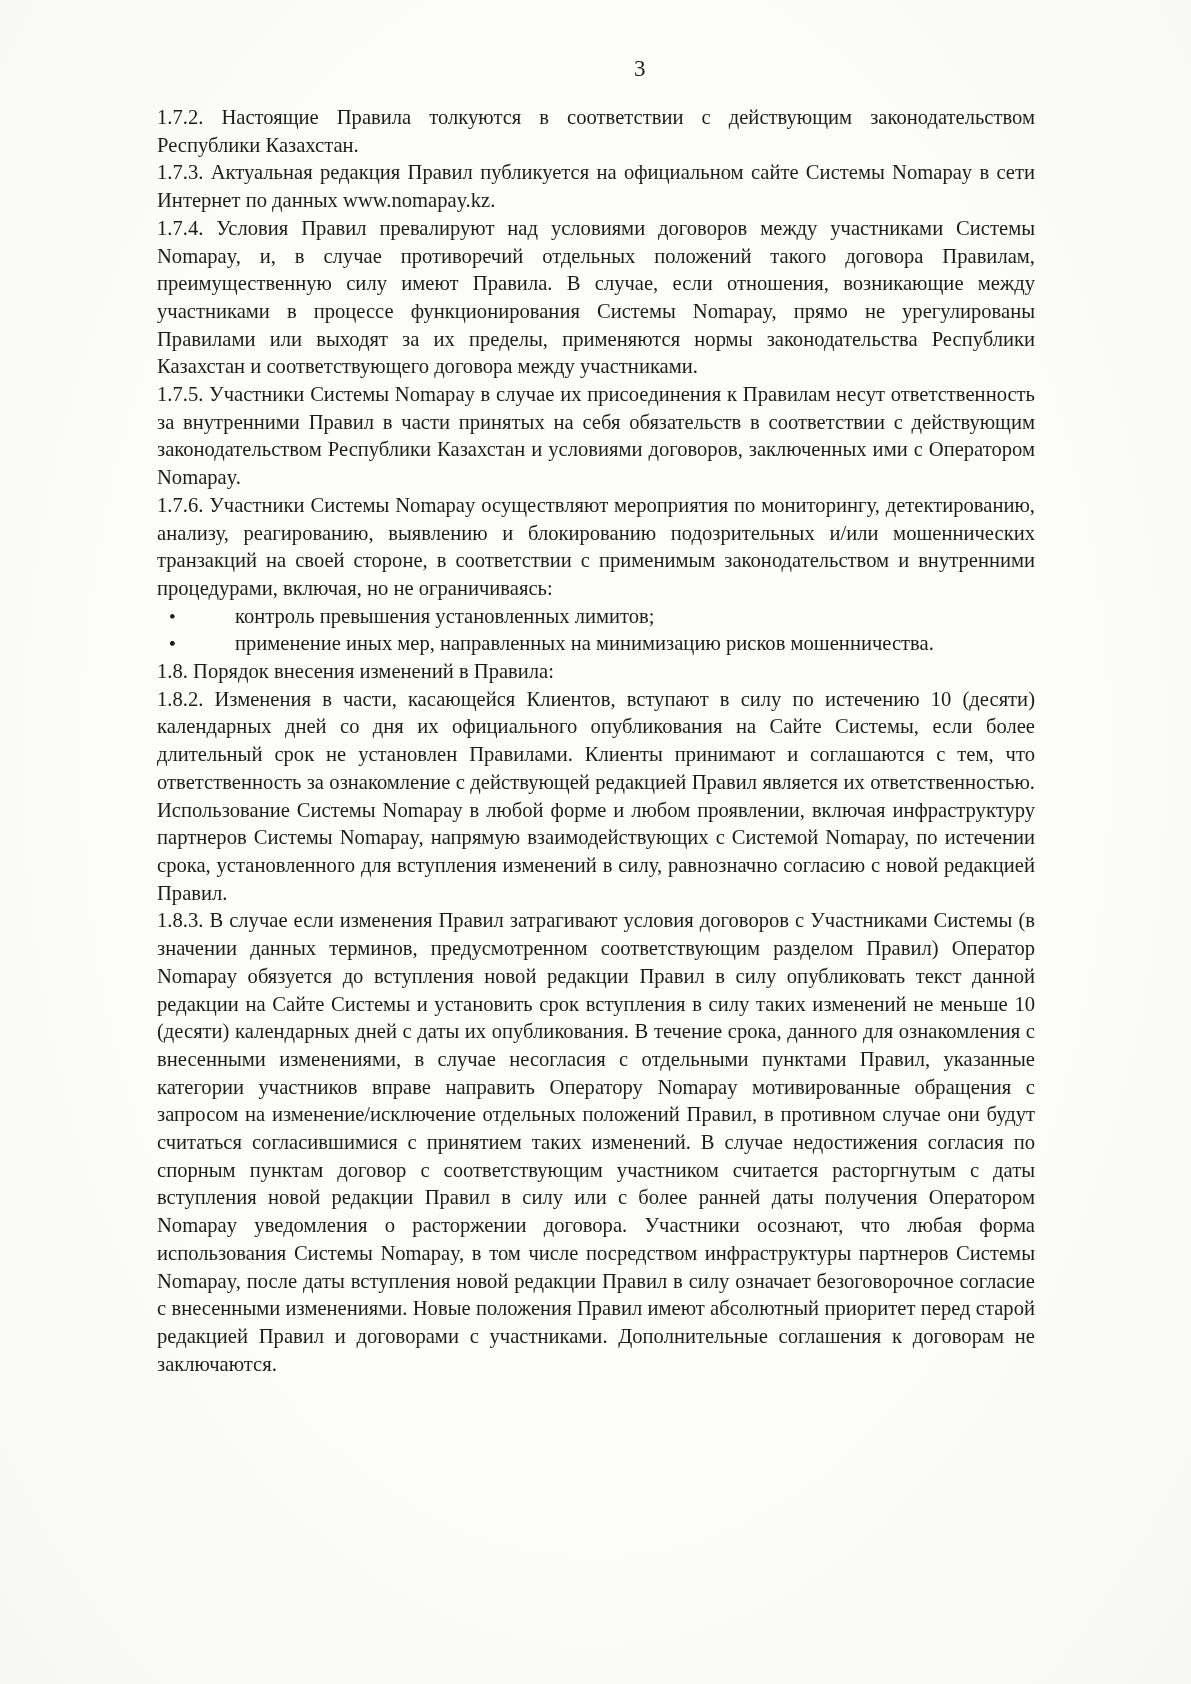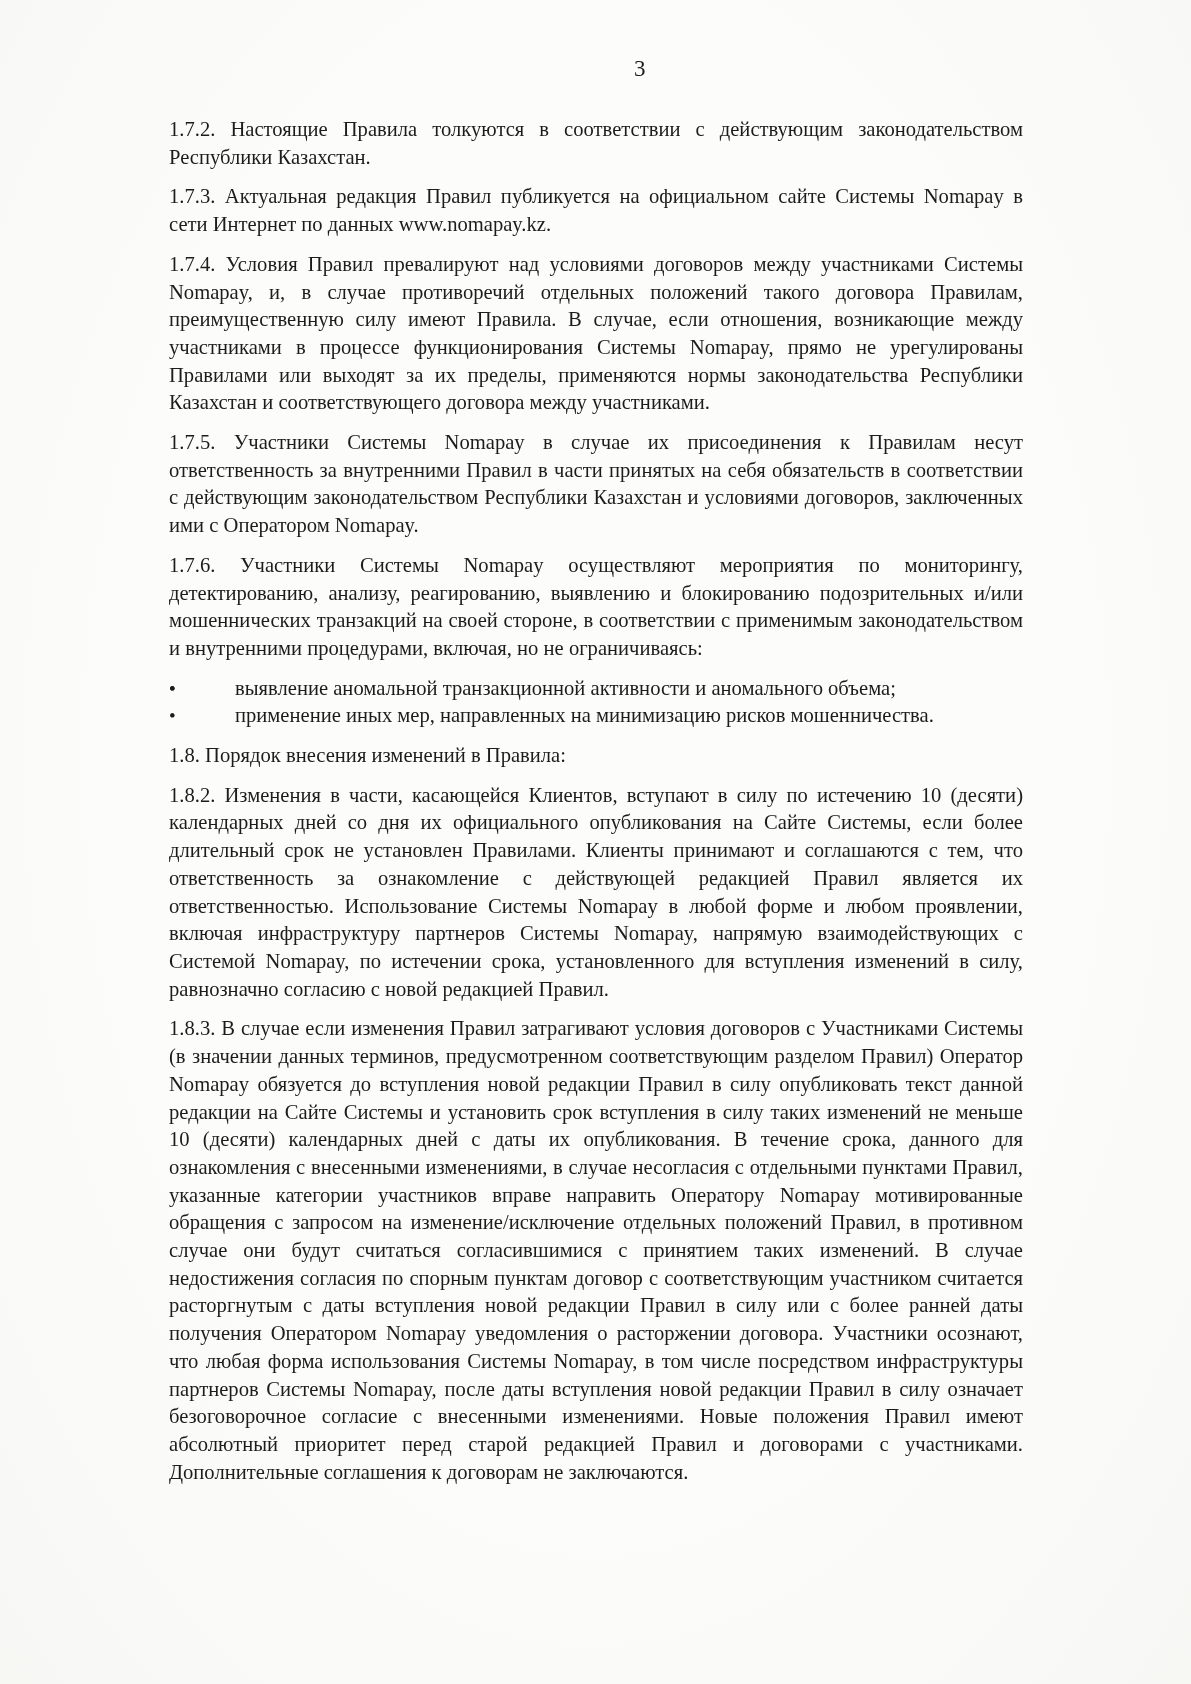--- a/index.html
+++ b/index.html
@@ -30,21 +30,21 @@
   .body-text {
     position: absolute;
     left: 157px;
     top: 104px;
     width: 878px;
     font-size: 20.6px;
     line-height: 27.7px;
     text-align: justify;
   }
   .body-text p {
-    margin: 12px;
+    margin: 0;
     padding: 0;
   }
   .bullet-row {
     position: relative;
     padding-left: 78px;
     text-align: left;
   }
   .bullet-glyph {
     position: absolute;
     left: 12px;
@@ -66,25 +66,25 @@
     <p>1.7.3. Актуальная редакция Правил публикуется на официальном сайте Системы Nomapay в сети Интернет по данных www.nomapay.kz.</p>
 
     <p>1.7.4. Условия Правил превалируют над условиями договоров между участниками Системы Nomapay, и, в случае противоречий отдельных положений такого договора Правилам, преимущественную силу имеют Правила. В случае, если отношения, возникающие между участниками в процессе функционирования Системы Nomapay, прямо не урегулированы Правилами или выходят за их пределы, применяются нормы законодательства Республики Казахстан и соответствующего договора между участниками.</p>
 
     <p>1.7.5. Участники Системы Nomapay в случае их присоединения к Правилам несут ответственность за внутренними Правил в части принятых на себя обязательств в соответствии с действующим законодательством Республики Казахстан и условиями договоров, заключенных ими с Оператором Nomapay.</p>
 
     <p>1.7.6. Участники Системы Nomapay осуществляют мероприятия по мониторингу, детектированию, анализу, реагированию, выявлению и блокированию подозрительных и/или мошеннических транзакций на своей стороне, в соответствии с применимым законодательством и внутренними процедурами, включая, но не ограничиваясь:</p>
 
     <div class="bullet-row">
       <span class="bullet-glyph">•</span>
+      <span>контроль превышения установленных лимитов;</span>
     </div>
 
     <div class="bullet-row">
       <span class="bullet-glyph">•</span>
-      <span>выявление аномальной транзакционной активности и аномального объема;</span>
     </div>
 
     <div class="bullet-row">
       <span class="bullet-glyph">•</span>
       <span>применение иных мер, направленных на минимизацию рисков мошенничества.</span>
     </div>
 
     <p>1.8. Порядок внесения изменений в Правила:</p>
 
 

